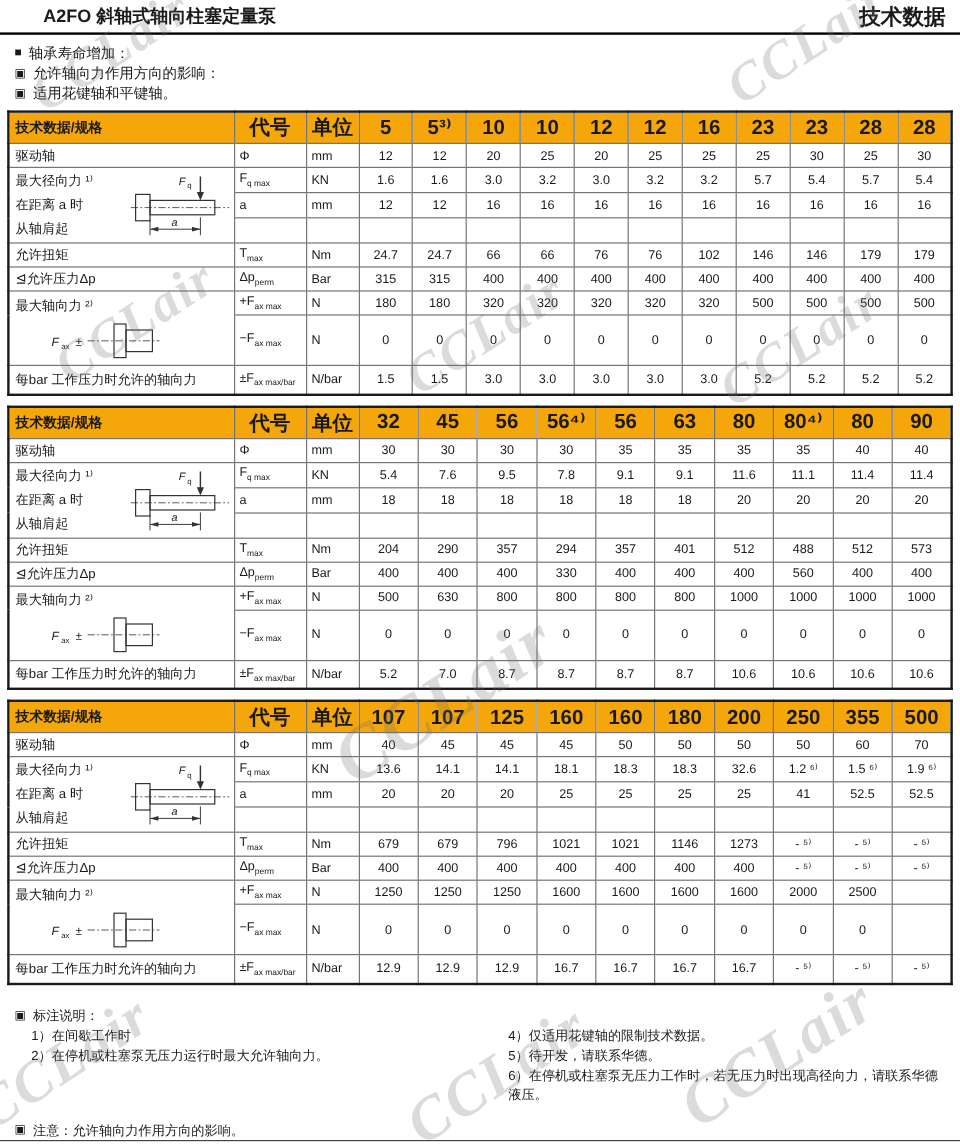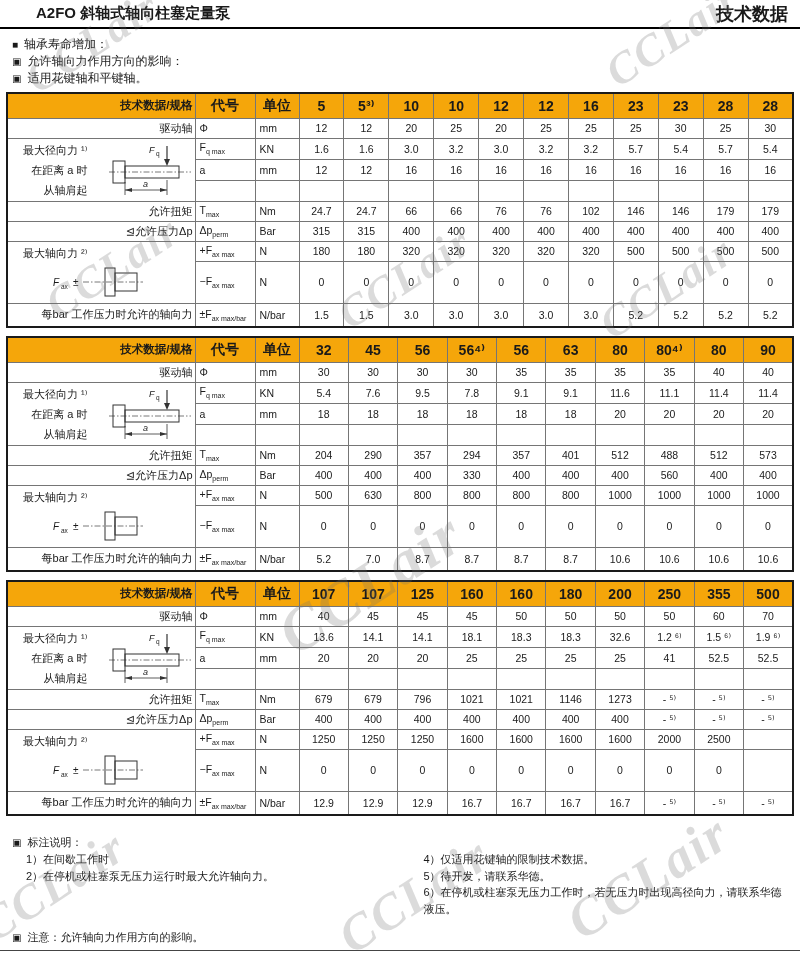--- a/index.html
+++ b/index.html
@@ -15,22 +15,22 @@
   .hdr .subtitle{font-size:18px;font-weight:bold;font-family:Liberation Serif, serif;}
   
   .bullets{margin:7px 0 5px 12px;font-size:12px;}
   .bullets .b{display:flex;align-items:center;height:17px;gap:6px;}
   .icon-sq{font-size:10px;line-height:10px;}
   
   .tblwrap{margin:2px 6px 8px 6px;}
   table.spec{border-collapse:collapse;table-layout:fixed;width:788px;border:2px solid #1a1a1a;background:transparent;}
   .spec th,.spec td{border:1px solid #757575;padding:1px 2px;text-align:center;
        font-size:10.5px;height:20px;box-sizing:border-box;overflow:hidden;}
-  .spec thead th{background:#F5A60A;font-weight:bold;font-size:14px;height:25px;}
-  .spec th.lbl,.spec td.lbl{text-align:right;padding-left:15px;font-size:11px;}
+  .spec thead th{background:#F5A60A;font-weight:bold;font-size:17px;height:25px;}
+  .spec th.lbl,.spec td.lbl{text-align:left;padding-left:5px;font-size:11px;}
   .spec thead th.lbl{font-size:11.5px;}
   .spec td.code,.spec td.unit{text-align:left;padding-left:4px;white-space:nowrap;}
   .spec sub{font-size:7px;}
   .spec tr.tall td{height:42px;}
   .spec tr.perbar td{height:24px;}
   .lblwrap{display:flex;justify-content:space-between;align-items:flex-start;}
   .lbllines .lline{height:20px;line-height:20px;white-space:nowrap;}
   .axwrap{display:flex;flex-direction:column;align-items:flex-start;}
   .axwrap .lline{height:18px;line-height:18px;}
   .diag{flex:0 0 auto;}

